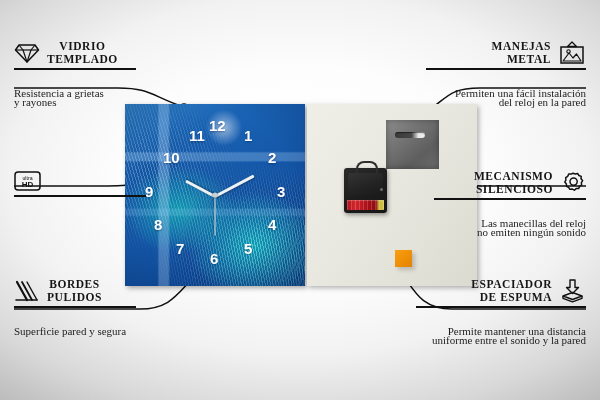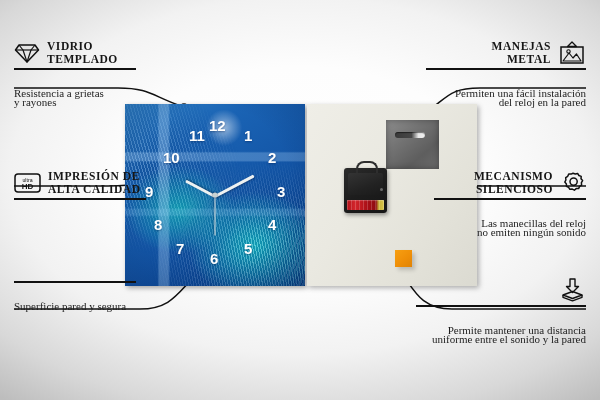--- a/index.html
+++ b/index.html
@@ -120,21 +120,21 @@
     font-family:"Liberation Serif",serif;font-weight:700;
     font-size:11.5px;line-height:12.5px;letter-spacing:.55px;color:#161616;
     text-transform:uppercase;white-space:pre-line;
   }
   .co-rule{height:1.6px;background:#111;margin-top:3px;}
   .co-sub{
     font-family:"Liberation Serif",serif;font-size:11px;line-height:9.6px;
     color:#1d1d1d;margin-top:19px;white-space:pre-line;
   }
   .left .co-head{justify-content:flex-start;}
-  .left .co-title{text-align:left;}
+  .left .co-title{text-align:center;}
   .left .co-sub{text-align:left;}
   .right .co-head{justify-content:flex-end;}
   .right .co-title{text-align:right;}
   .right .co-sub{text-align:right;}
 
   .ic{flex:0 0 auto;display:block;}
 
   svg.lines{position:absolute;left:0;top:0;width:600px;height:400px;pointer-events:none;}
   .ln{fill:none;stroke:#111;stroke-width:1.5;}
   .dot{fill:#fff;stroke:#111;stroke-width:1.5;}
@@ -227,27 +227,35 @@
 y rayones</div>
   </div>
 
   <div class="callout left" style="left:14px;top:170px;width:140px;">
     <div class="co-head">
       <svg class="ic" width="27" height="22" viewBox="0 0 27 22">
         <rect x="1" y="2" width="25" height="18" rx="3" fill="none" stroke="#111" stroke-width="1.5"></rect>
         <text x="13.5" y="9.6" font-family="Liberation Sans, sans-serif" font-size="5.2" text-anchor="middle" fill="#111">ultra</text>
         <text x="13.5" y="17.4" font-family="Liberation Sans, sans-serif" font-size="8" font-weight="bold" text-anchor="middle" fill="#111">HD</text>
       </svg>
-      <div class="co-title">IMPRESIÓN DE
-ALTA CALIDAD</div>
     </div>
     <div class="co-rule" style="width:132px;"></div>
   </div>
 
   <div class="callout left" style="left:14px;top:278px;width:128px;">
+    <div class="co-head">
+      <svg class="ic" width="26" height="22" viewBox="0 0 26 22">
+        <path d="M3 2 L13 20" stroke="#111" stroke-width="2.2" stroke-linecap="round"></path>
+        <path d="M8 2 L18 20" stroke="#111" stroke-width="1.8" stroke-linecap="round"></path>
+        <path d="M13 2 L23 20" stroke="#111" stroke-width="1.4" stroke-linecap="round"></path>
+        <path d="M2 20 H23" stroke="#111" stroke-width="1.6" stroke-linecap="round"></path>
+      </svg>
+      <div class="co-title">BORDES
+PULIDOS</div>
+    </div>
     <div class="co-rule" style="width:122px;"></div>
     <div class="co-sub">Superficie pared y segura</div>
   </div>
 
   <div class="callout right" style="right:14px;top:40px;width:160px;">
     <div class="co-head">
       <div class="co-title">MANEJAS
 METAL</div>
       <svg class="ic" width="28" height="24" viewBox="0 0 28 24">
         <path d="M14 1 L9.5 5.5 H18.5 Z" fill="none" stroke="#111" stroke-width="1.3" stroke-linejoin="round"></path>
@@ -270,20 +278,22 @@
         <circle cx="13.6" cy="10.6" r="3.6" fill="none" stroke="#111" stroke-width="1.5"></circle>
       </svg>
     </div>
     <div class="co-rule" style="width:152px;margin-left:auto;"></div>
     <div class="co-sub">Las manecillas del reloj
 no emiten ningún sonido</div>
   </div>
 
   <div class="callout right" style="right:14px;top:278px;width:170px;">
     <div class="co-head">
+      <div class="co-title">ESPACIADOR
+DE ESPUMA</div>
       <svg class="ic" width="27" height="24" viewBox="0 0 27 24">
         <path d="M11 1 H16 V8.5 H19.5 L13.5 14.5 L7.5 8.5 H11 Z" fill="none" stroke="#111" stroke-width="1.4" stroke-linejoin="round"></path>
         <path d="M13.5 13.5 L23 17 L13.5 20.5 L4 17 Z" fill="none" stroke="#111" stroke-width="1.4" stroke-linejoin="round"></path>
         <path d="M4 17 V19.3 L13.5 22.8 L23 19.3 V17" fill="none" stroke="#111" stroke-width="1.4" stroke-linejoin="round"></path>
       </svg>
     </div>
     <div class="co-rule" style="width:170px;margin-left:auto;"></div>
     <div class="co-sub">Permite mantener una distancia
 uniforme entre el sonido y la pared</div>
   </div>

